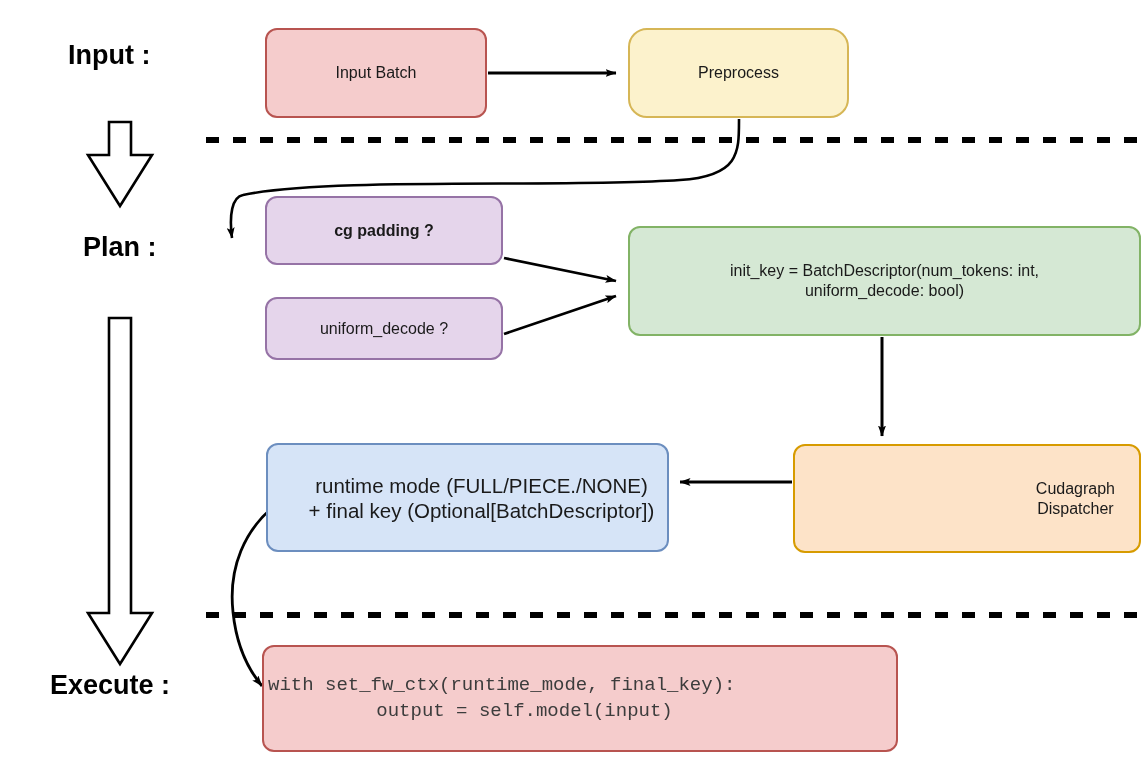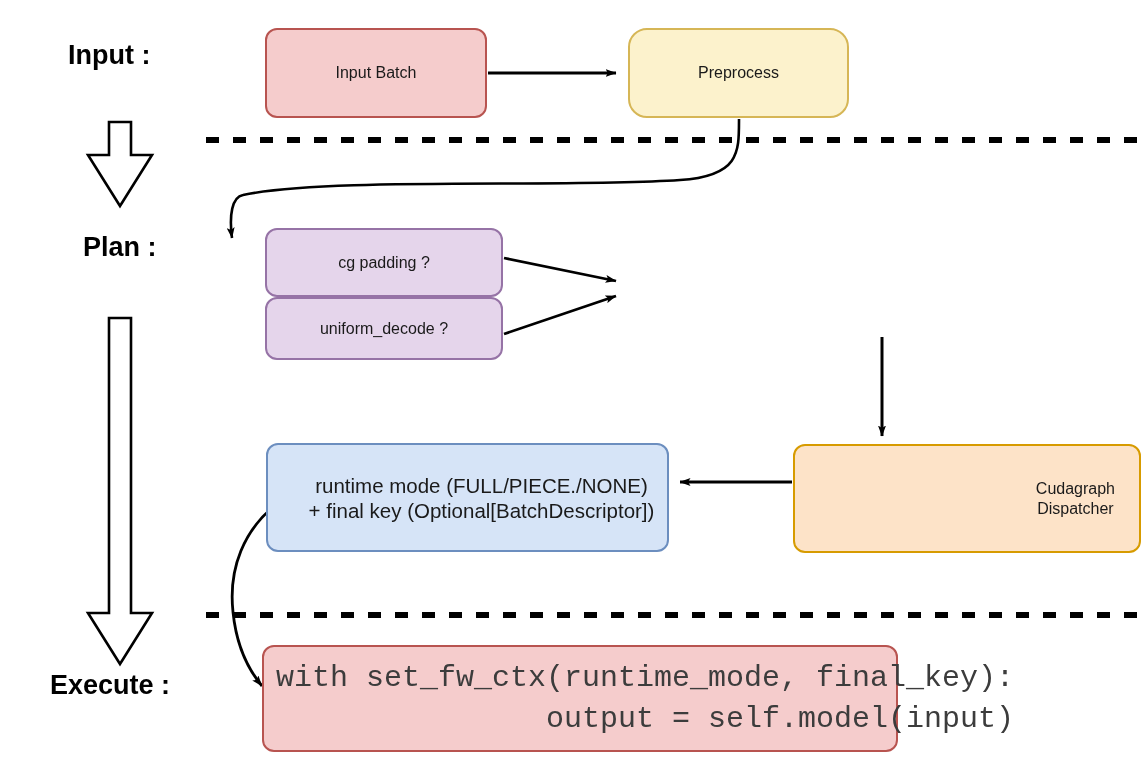--- a/index.html
+++ b/index.html
@@ -43,32 +43,32 @@
   .stage-label {
     position: absolute;
     font-family: "Liberation Sans", sans-serif;
     font-weight: bold;
     font-size: 27px;
     color: #000000;
     white-space: nowrap;
   }
   .code-node {
     font-family: "Liberation Mono", monospace;
-    font-size: 30px;
+    font-size: 19px;
     line-height: 1.35;
     justify-content: flex-start;
-    text-align: right;
-    padding-left: 12px;
+    text-align: center;
+    padding-left: 4px;
     white-space: pre;
     color: #3c3c3c;
   }
   
   #node-input-batch   { left:225px; top:28px;  width:222px; height:90px; }
   #node-preprocess    { left:588px; top:28px;  width:221px; height:90px; }
-  #node-cg-padding    { left:225px; top:228px; width:238px; height:69px; }
+  #node-cg-padding    { left:225px; top:196px; width:238px; height:69px;font-weight:bold; }
   #node-uniform-decode{ left:225px; top:297px; width:238px; height:63px; }
   #node-init-key      { left:588px; top:226px; width:513px; height:110px; padding:0 14px; }
   #node-cudagraph     { left:753px; top:444px; width:348px; height:109px;
                         justify-content:flex-end; padding-right:24px; }
   #node-dispatch      { left:755px; top:444px; width:178px; height:74px; font-size:20px; }
   #node-runtime-mode  { left:226px; top:443px; width:403px; height:109px; font-size:20.5px;padding-left:28px; }
   #node-exec-code     { left:222px; top:645px; width:636px; height:107px; }
 </style>
 </head>
 <body>
@@ -126,20 +126,22 @@
   <div class="stage-label" style="left:10px; top:670px;">Execute :</div>
 
   <div class="node" id="node-input-batch" style="background-color: rgb(245, 204, 204); border-color: rgb(184, 84, 80);">Input Batch</div>
 
   <div class="node" id="node-preprocess" style="background-color: rgb(252, 242, 204); border-color: rgb(214, 182, 86); border-radius: 19px;">Preprocess</div>
 
   <div class="node" id="node-cg-padding" style="background-color: rgb(229, 213, 235); border-color: rgb(150, 115, 166);">cg padding ?</div>
 
   <div class="node" id="node-uniform-decode" style="background-color: rgb(229, 213, 235); border-color: rgb(150, 115, 166);">uniform_decode ?</div>
 
+  <div class="node" id="node-init-key" style="background-color: rgb(213, 232, 212); border-color: rgb(130, 179, 102);">init_key = BatchDescriptor(num_tokens: int,
+uniform_decode: bool)</div>
 
   <div class="node" id="node-cudagraph" style="background-color: rgb(253, 227, 200); border-color: rgb(215, 155, 0);">Cudagraph
 Dispatcher</div>
 
 
   <div class="node" id="node-runtime-mode" style="background-color: rgb(214, 228, 247); border-color: rgb(108, 142, 191);">runtime mode (FULL/PIECE./NONE)
 + final key (Optional[BatchDescriptor])</div>
 
   <div class="node code-node" id="node-exec-code" style="background-color: rgb(245, 204, 204); border-color: rgb(184, 84, 80);">with set_fw_ctx(runtime_mode, final_key):
     output = self.model(input)</div>

